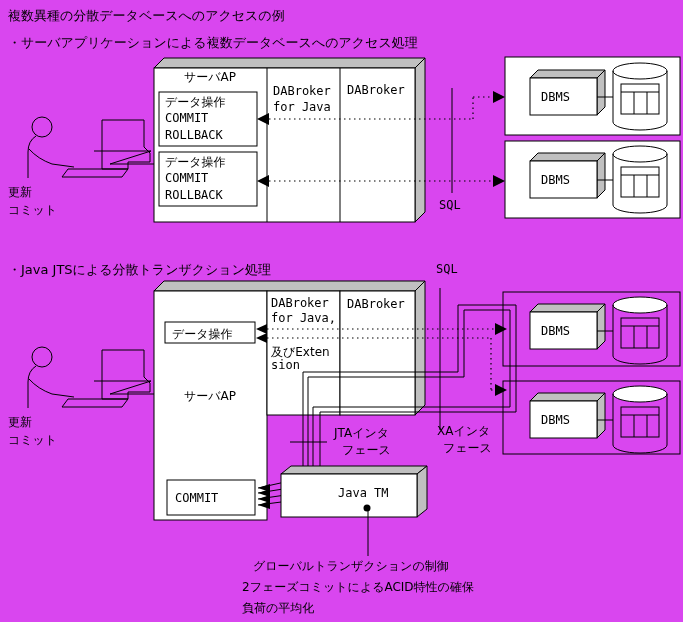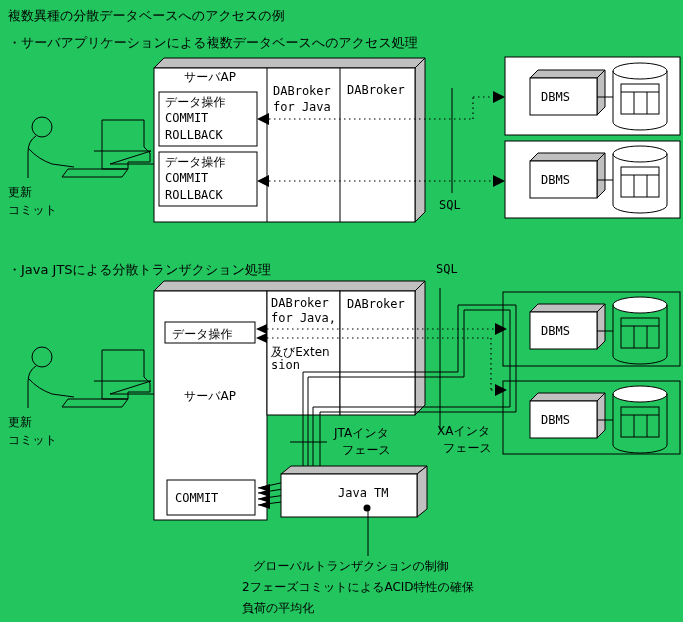--- a/index.html
+++ b/index.html
@@ -1,16 +1,16 @@
 <!DOCTYPE html>
 <html><head>
 <meta charset="utf-8">
 <style>
   html,body{margin:0;padding:0;background:#fff;}
-  #canvas{position:relative;width:683px;height:622px;background:#22c55e;overflow:hidden;}
+  #canvas{position:relative;width:683px;height:622px;background:#d946ef;overflow:hidden;}
   svg{position:absolute;left:0;top:0;}
   text{fill:#000;}
   .jp{font-family:"DejaVu Sans",sans-serif;font-size:12px;}
   .jp13{font-family:"DejaVu Sans",sans-serif;font-size:13px;}
   .mono{font-family:"DejaVu Sans Mono",monospace;font-size:12px;}
   .ln{stroke:#000;stroke-width:1;fill:none;}
   .dot{stroke:#000;stroke-width:1.2;fill:none;stroke-dasharray:1.5 3.5;}
   .box{stroke:#000;stroke-width:1;fill:#ffffff;}
   .bevel{stroke:#000;stroke-width:1;fill:#c0c0c0;}
   .solid{fill:#000;stroke:none;}

